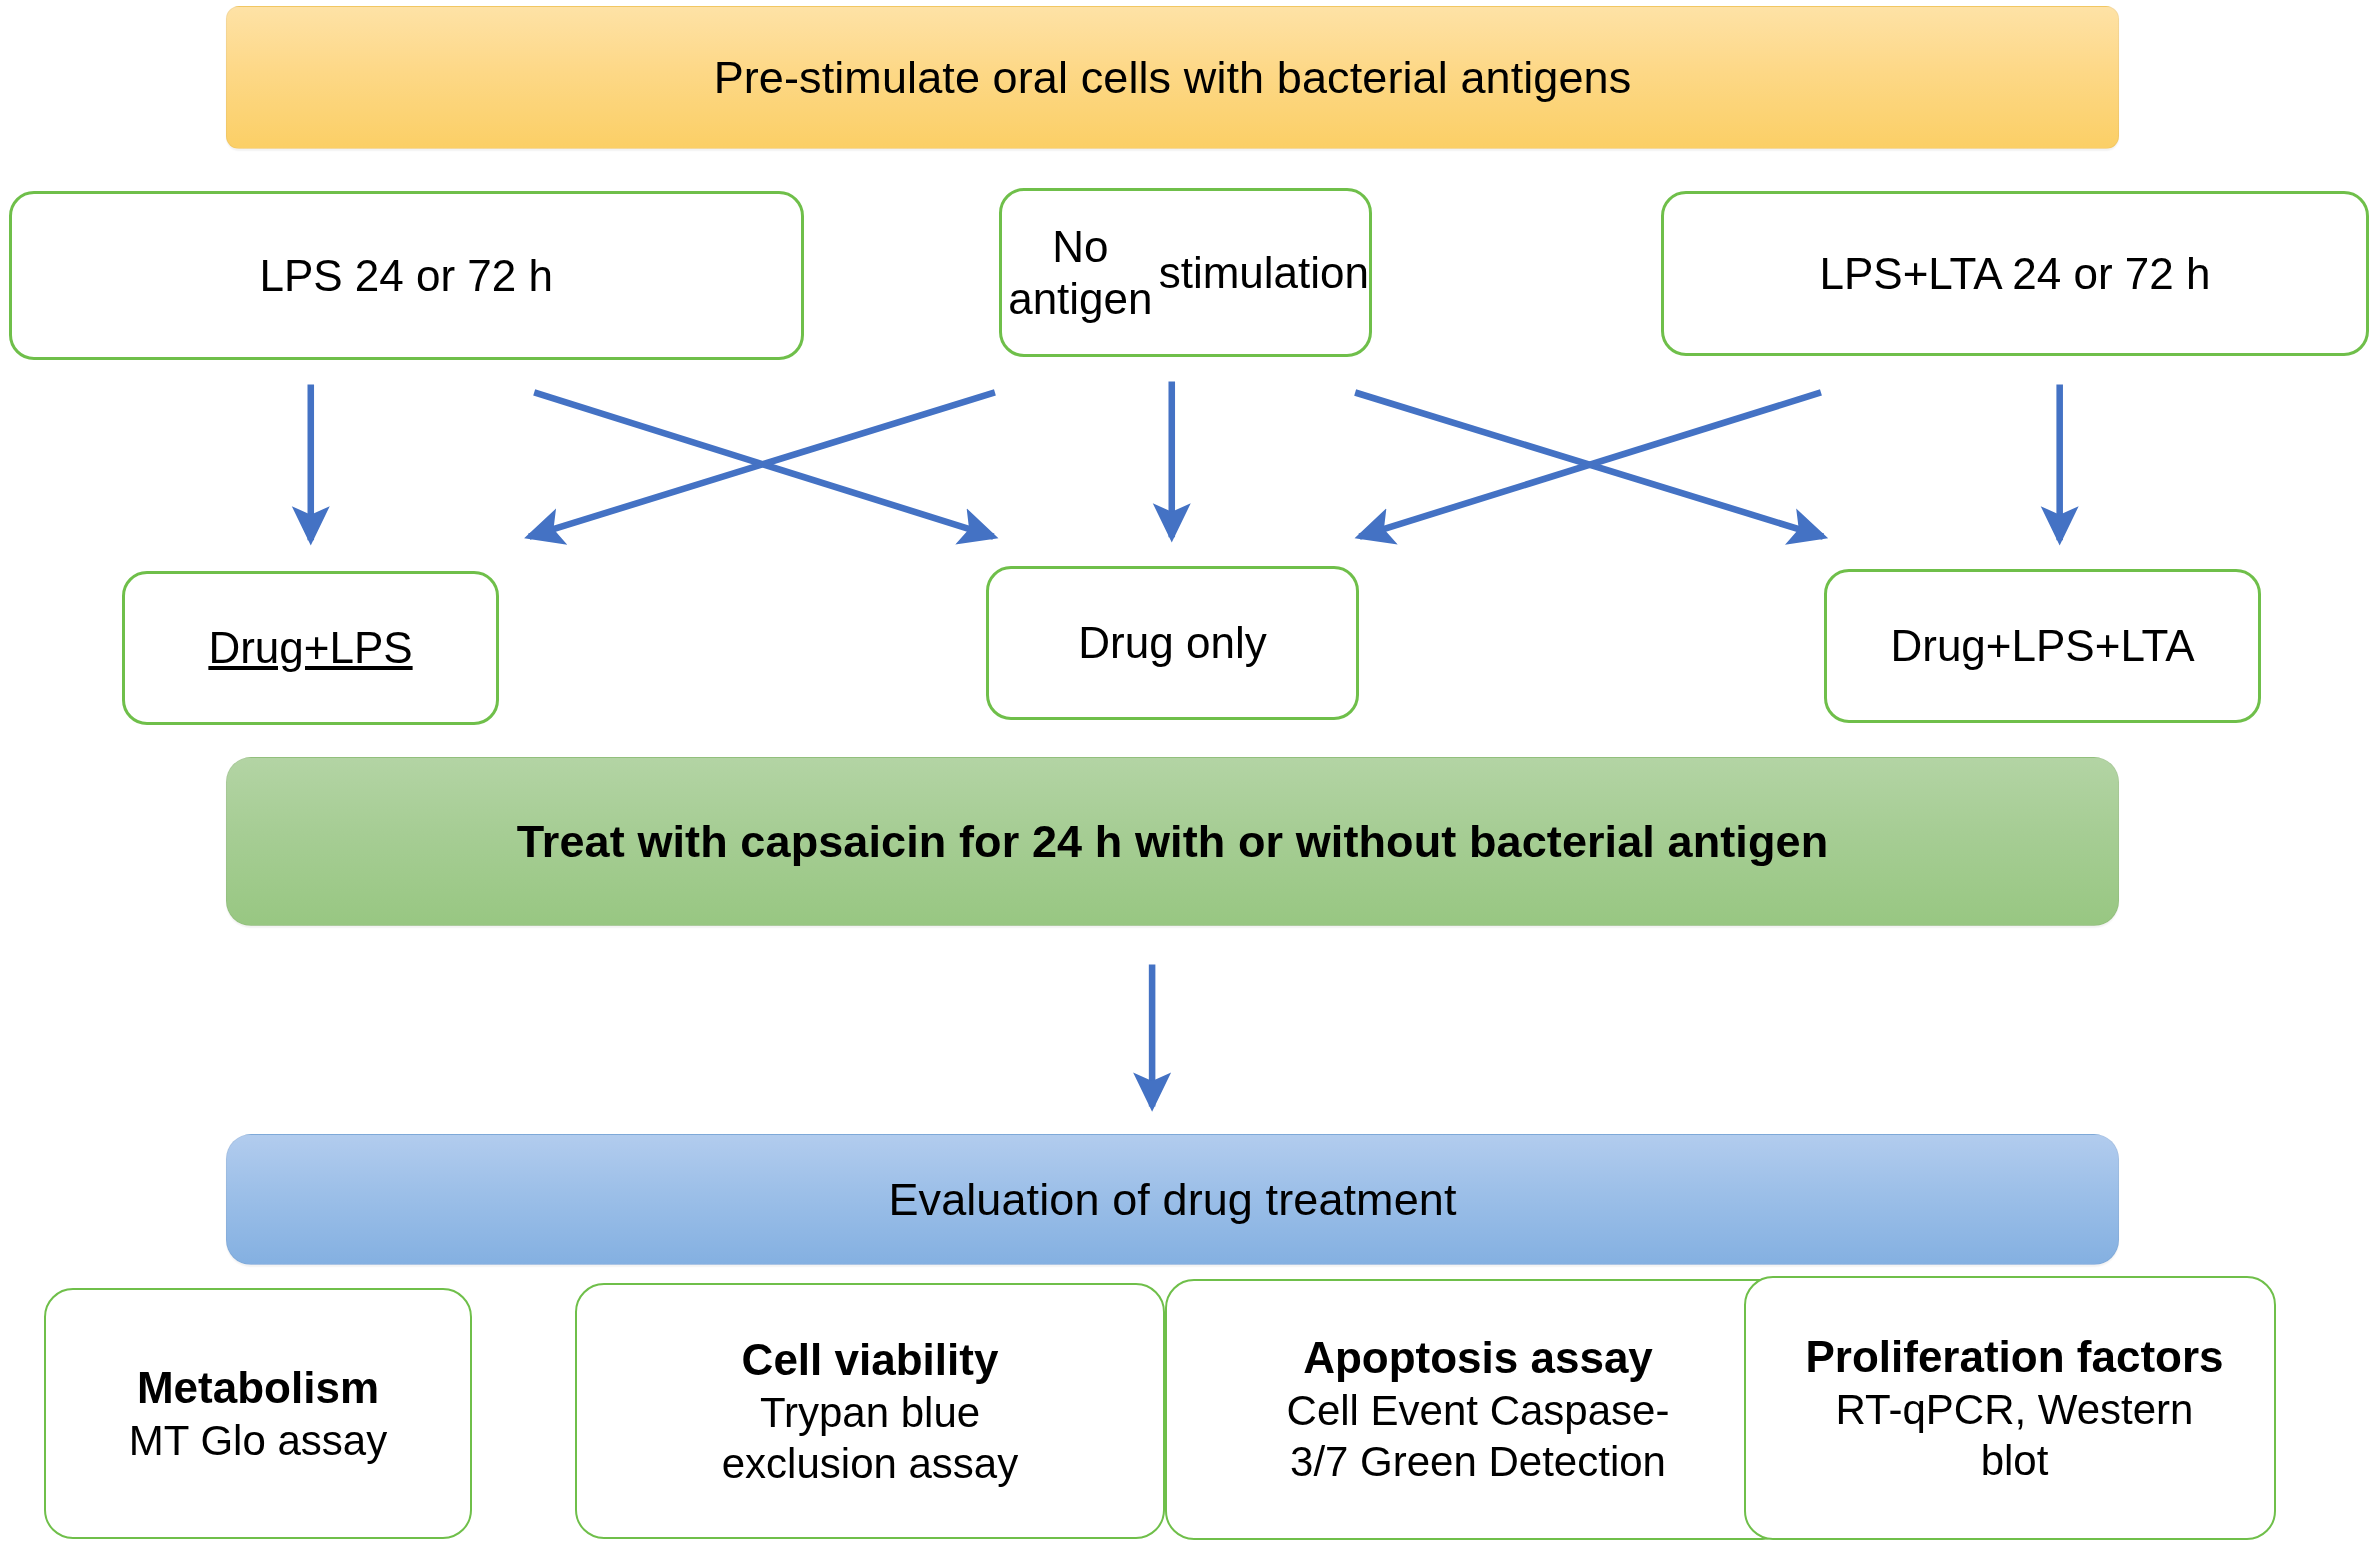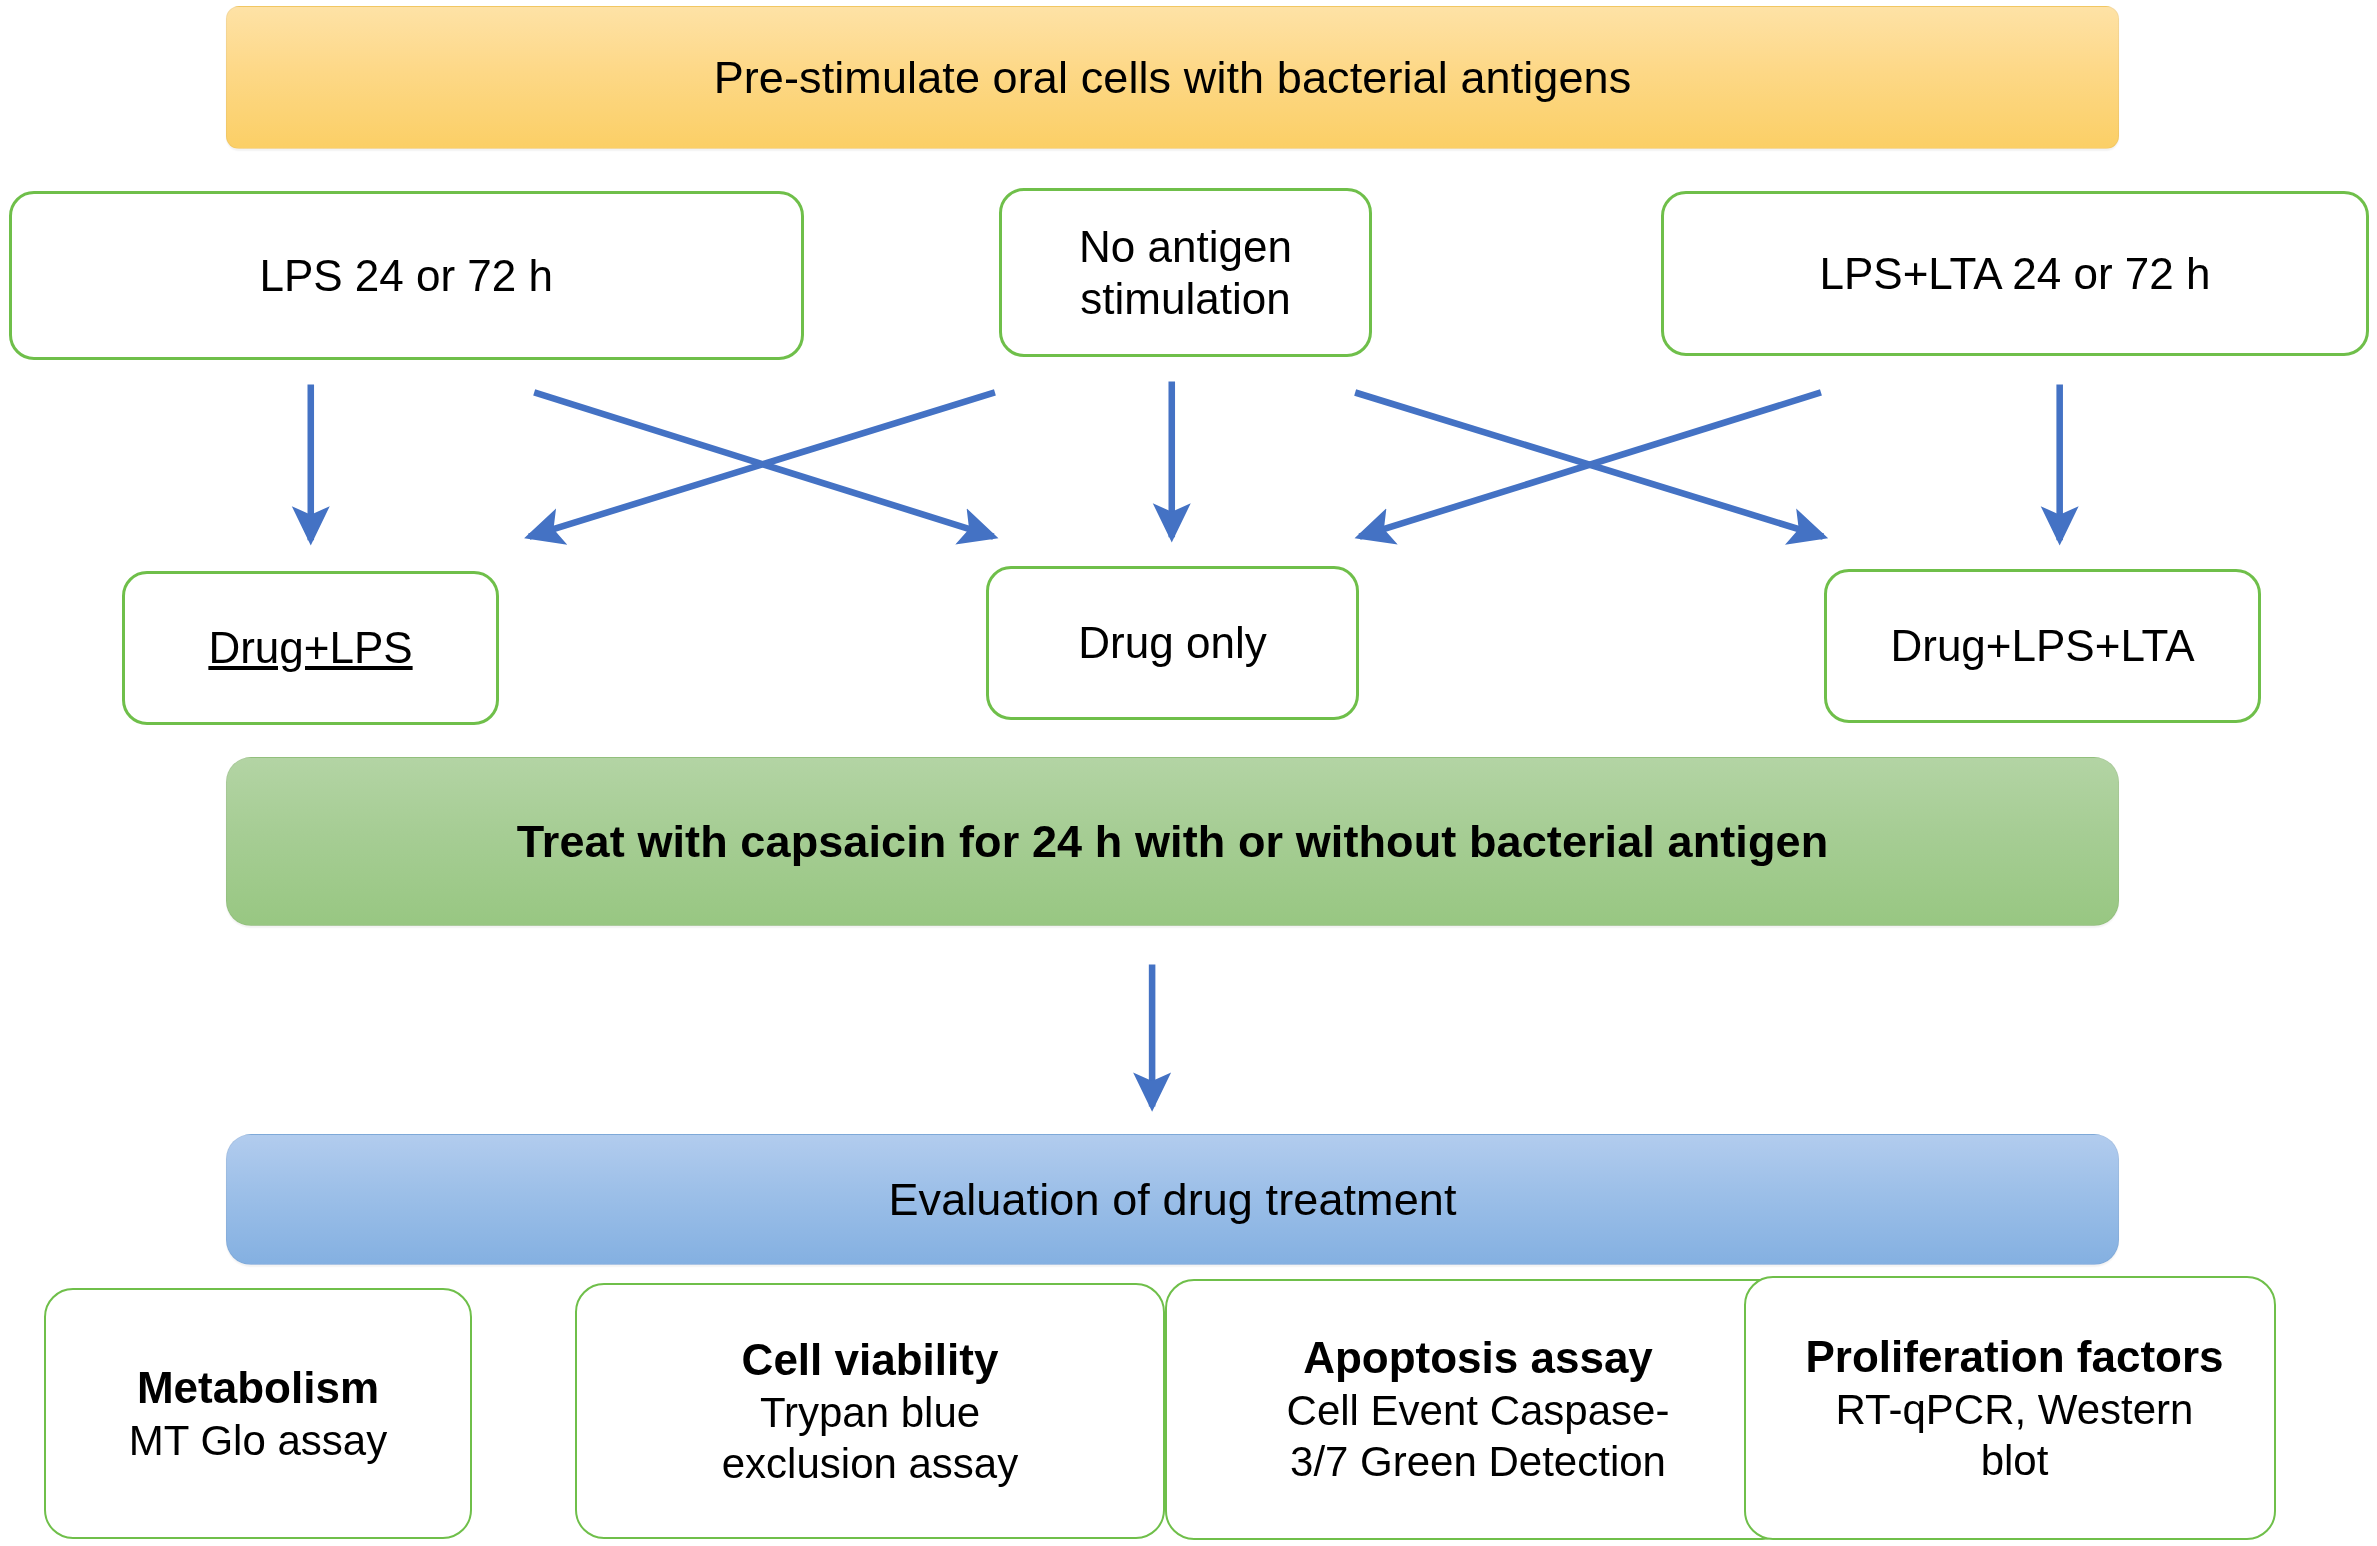--- a/index.html
+++ b/index.html
@@ -103,21 +103,21 @@
 <div id="canvas">
 
   <div class="box banner banner-orange" style="left:226px; top:5.8px; width:1893px; height:143px;border-radius:13px;">
     <span class="banner-text">Pre-stimulate oral cells with bacterial antigens</span>
   </div>
 
   <div class="box outline" style="left:8.7px; top:191px; width:795px; height:169px;">
     <span class="outline-text">LPS 24 or 72 h</span>
   </div>
 
-  <div class="box outline" style="left:999px; top:188px; width:373px; height:169px; flex-direction:column;">
+  <div class="box outline" style="left:999px; top:188px; width:373px; height:169px; flex-direction:row;">
     <span class="outline-text">No antigen</span>
     <span class="outline-text">stimulation</span>
   </div>
 
   <div class="box outline" style="left:1661px; top:191px; width:708px; height:165px;">
     <span class="outline-text">LPS+LTA 24 or 72 h</span>
   </div>
 
   <div class="box outline" style="left:122px; top:571px; width:377px; height:154px;text-decoration:underline;">
     <span class="outline-text">Drug+LPS</span>

